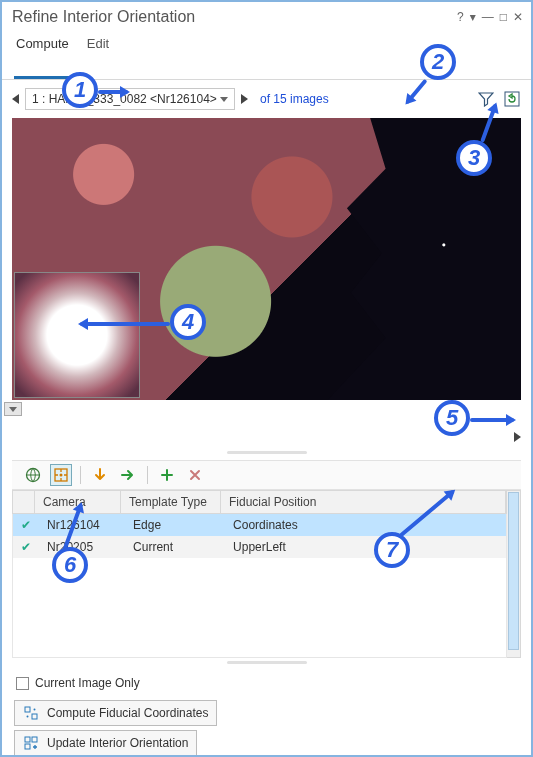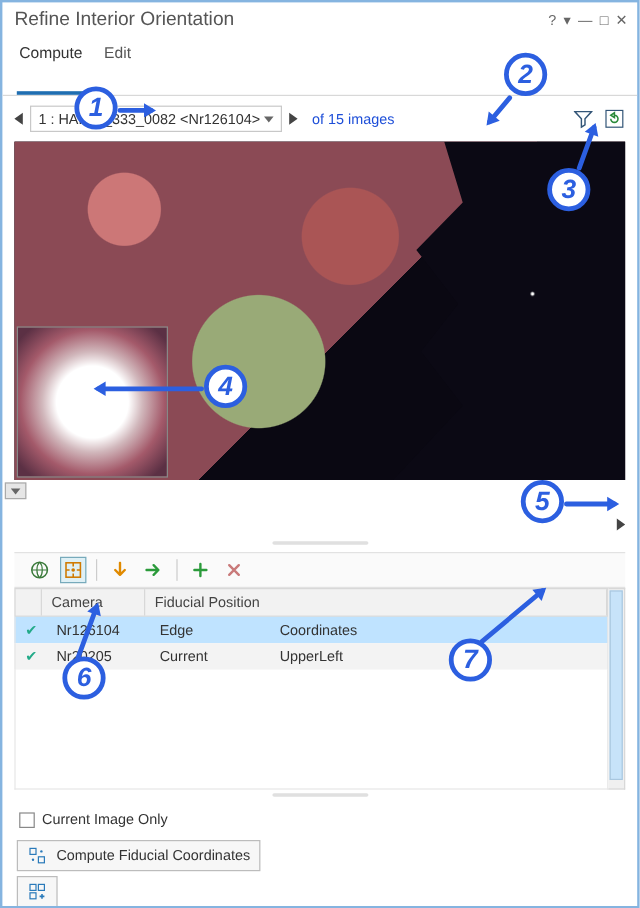--- a/index.html
+++ b/index.html
@@ -299,20 +299,21 @@
         <path d="M2 2l8 8M10 2l-8 8" stroke="#c97a7a" stroke-width="2" stroke-linecap="round"></path>
       </svg>
   </div>
 </div>
 
 <div class="table-wrap">
   <div class="table-inner">
     <div class="thead">
       <div class="th chk"></div>
       <div class="th c1">Camera</div>
+      <div class="th c2">Template Type</div>
       <div class="th c3">Fiducial Position</div>
     </div>
     <div class="trow sel">
       <div class="td chk">✔</div>
       <div class="td c1">Nr126104</div>
       <div class="td c2">Edge</div>
       <div class="td c3">Coordinates</div>
     </div>
     <div class="trow alt">
       <div class="td chk">✔</div>
@@ -343,20 +344,21 @@
     </svg>
   <span>Compute Fiducial Coordinates</span>
 </div>
 <div class="action-btn">
   <svg width="16" height="16" viewBox="0 0 16 16">
       <rect x="2" y="2" width="5" height="5" fill="none" stroke="#2a7aba"></rect>
       <rect x="9" y="2" width="5" height="5" fill="none" stroke="#2a7aba"></rect>
       <rect x="2" y="9" width="5" height="5" fill="none" stroke="#2a7aba"></rect>
       <path d="M10 12h4M12 10v4" stroke="#2a7aba" stroke-width="1.3"></path>
     </svg>
+  <span>Update Interior Orientation</span>
 </div>
 
 <div class="callout" style="left:60px; top:70px;">1</div>
 <div class="leader" style="left:96px; top:88px; width:30px; transform:rotate(0deg);"></div>
 
 <div class="callout" style="left:418px; top:42px;">2</div>
 <div class="leader" style="left:424px; top:76px; width:30px; transform:rotate(130deg);"></div>
 
 <div class="callout" style="left:454px; top:138px;">3</div>
 <div class="leader" style="left:480px; top:138px; width:40px; transform:rotate(-70deg);"></div>

